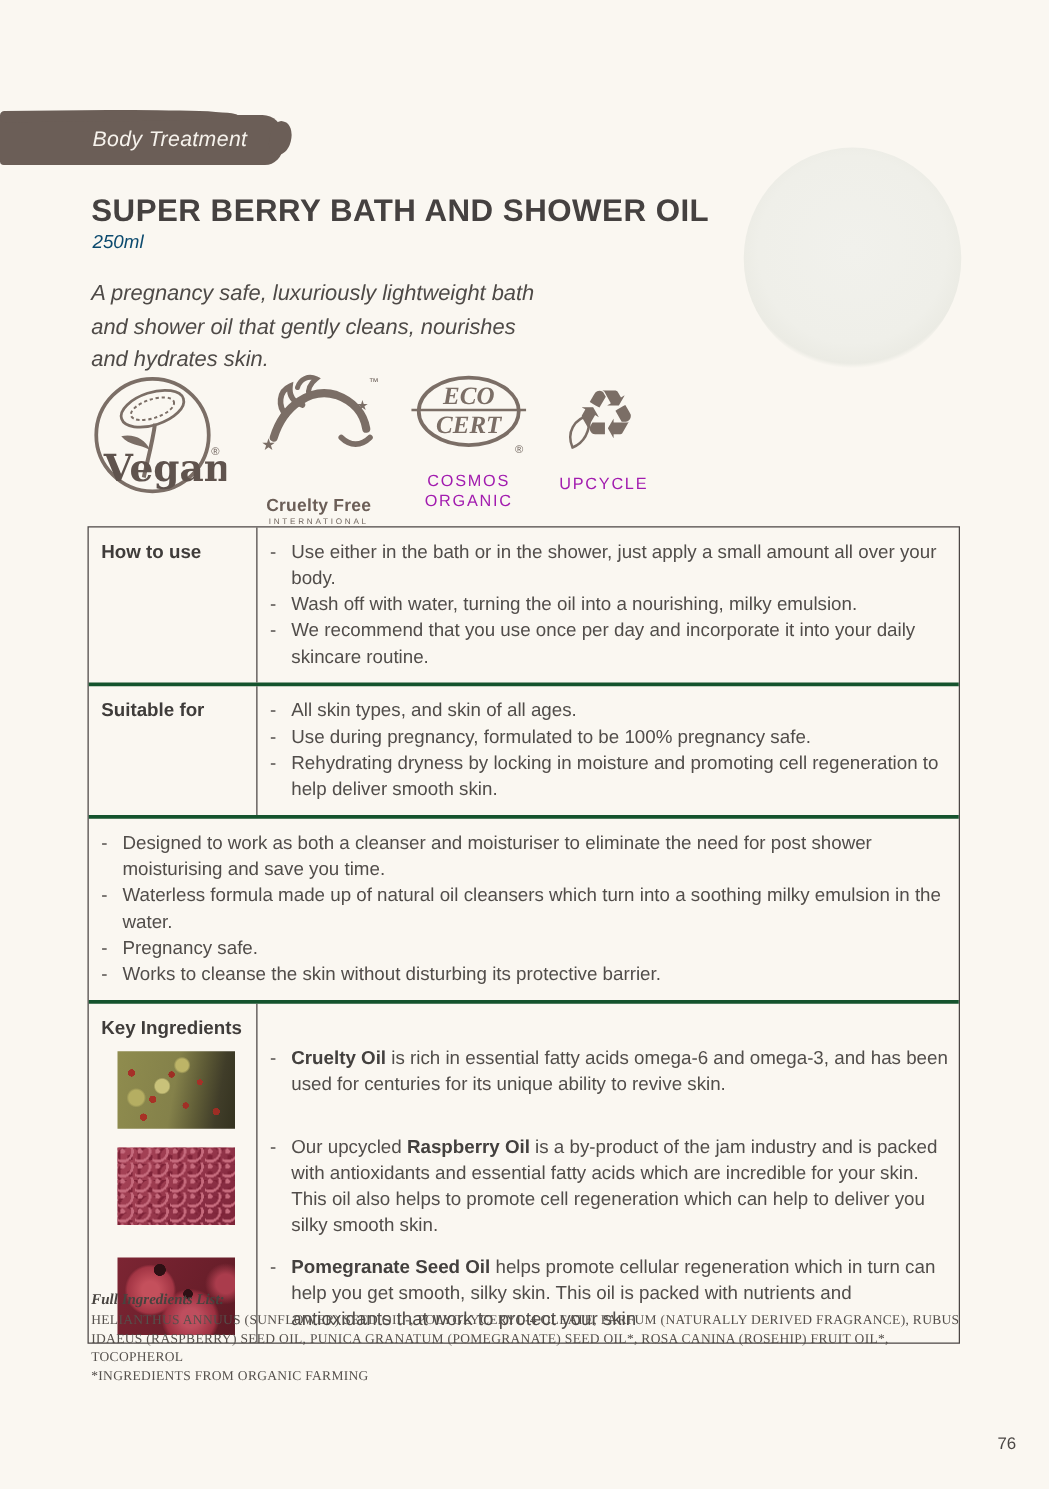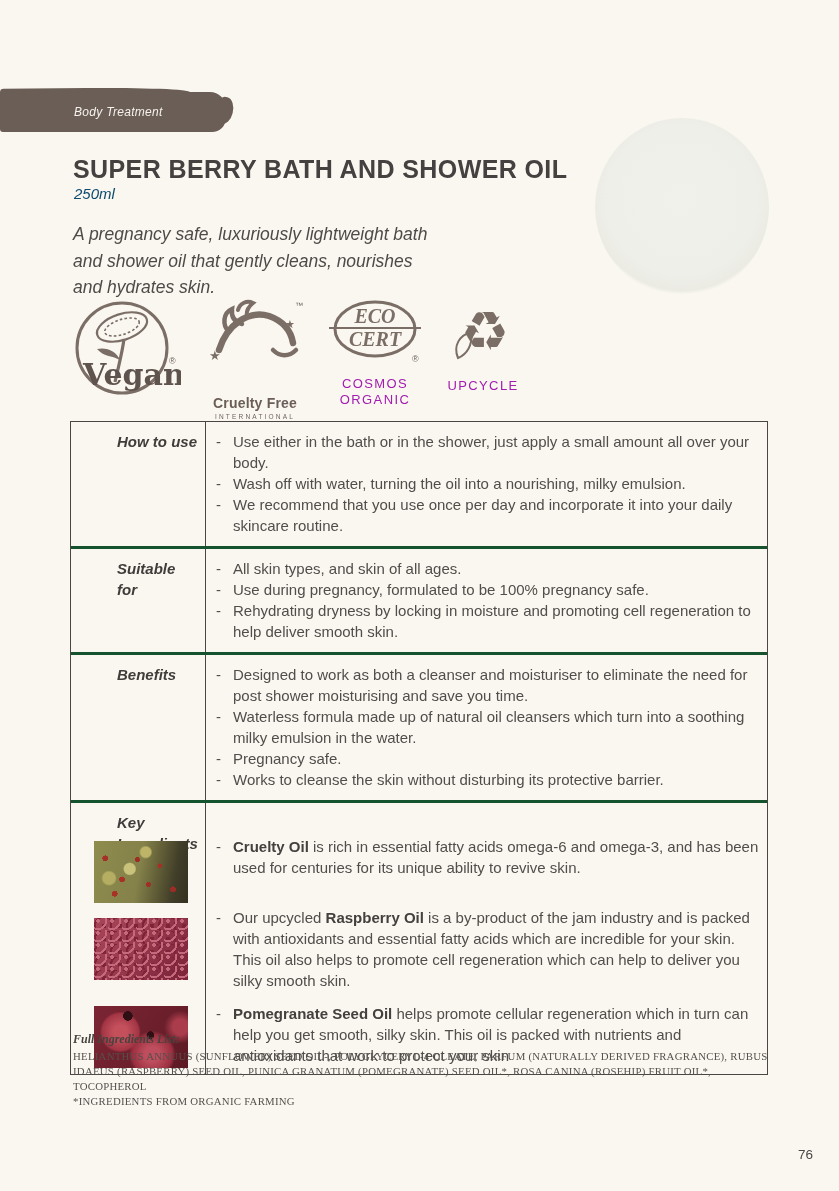--- a/index.html
+++ b/index.html
@@ -24,21 +24,21 @@
     width:190px; height:9px; background:#6B5E57;
     border-radius:4px 60% 50% 4px; transform:rotate(-.5deg);
   }
   .badge::after {
     content:""; position:absolute; right:-7px; top:5px;
     width:17px; height:27px; background:#6B5E57;
     border-radius:45% 60% 55% 45%; transform:rotate(14deg);
   }
   .badge span {
     position:absolute; left:74px; top:0; line-height:40px;
-    font-style:italic; font-size:12px; color:#F6F2EC; letter-spacing:.3px;
+    font-style:italic; font-size:17px; color:#F6F2EC; letter-spacing:.3px;
   }
 
   
   .title {
     position:absolute; left:73px; top:155px;
     font-size:25px; font-weight:700; letter-spacing:.4px; color:#454140;
   }
   .volume {
     position:absolute; left:74px; top:185px;
     font-style:italic; font-size:15px; color:#0c4a6e;
@@ -74,21 +74,21 @@
     border:1px solid #4B4644;
     font-size:15px; line-height:21px; color:#514D4A;
   }
   .row { display:flex; border-top:3px solid #14532d; }
   .row:first-child { border-top:none; }
   .label-cell {
     width:135px; flex:0 0 135px;
     border-right:1px solid #4B4644;
     padding:9px 8px 8px 10px;
   }
-  .row-label { font-weight:700; font-style:italic; font-size:15px; color:#3F3C3A;margin-left:36px; }
+  .row-label { font-weight:700; font-size:15px; color:#3F3C3A; }
   .content-cell { flex:1; padding:9px 8px 10px 10px; }
   .bullet { display:flex; }
   .bullet .dash { flex:0 0 17px; }
   .bullet .txt  { flex:1; }
   .r1 { min-height:108px; }
   .r2 { min-height:94px; }
   .r3 { min-height:129px; }
   .r4 { height:274px; position:relative; }
 
   
@@ -260,23 +260,20 @@
           <span class="txt">Use during pregnancy, formulated to be 100% pregnancy safe.</span>
         </div>
       <div class="bullet">
           <span class="dash">-</span>
           <span class="txt">Rehydrating dryness by locking in moisture and promoting cell regeneration to help deliver smooth skin.</span>
         </div>
     </div>
   </div>
 
   <div class="row r3">
-    <div class="label-cell">
-      <div class="row-label">Benefits</div>
-    </div>
     <div class="content-cell">
       <div class="bullet">
           <span class="dash">-</span>
           <span class="txt">Designed to work as both a cleanser and moisturiser to eliminate the need for post shower moisturising and save you time.</span>
         </div>
       <div class="bullet">
           <span class="dash">-</span>
           <span class="txt">Waterless formula made up of natural oil cleansers which turn into a soothing milky emulsion in the water.</span>
         </div>
       <div class="bullet">

